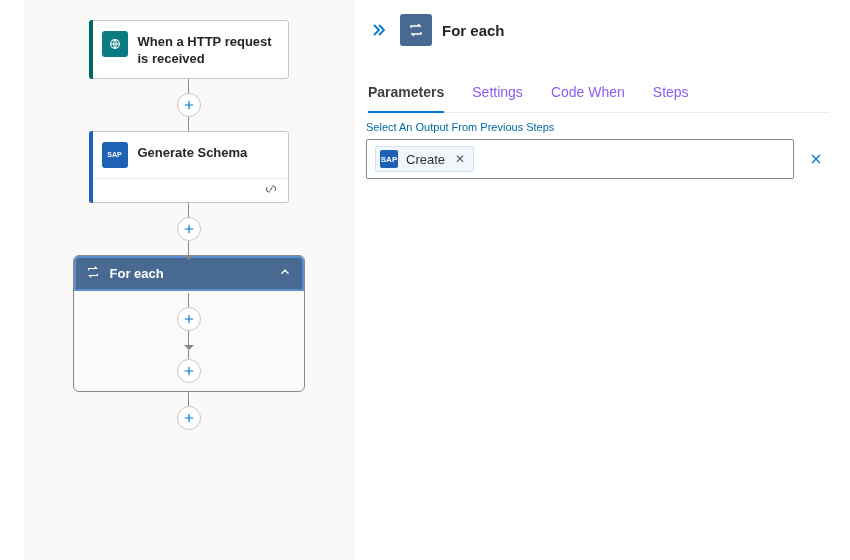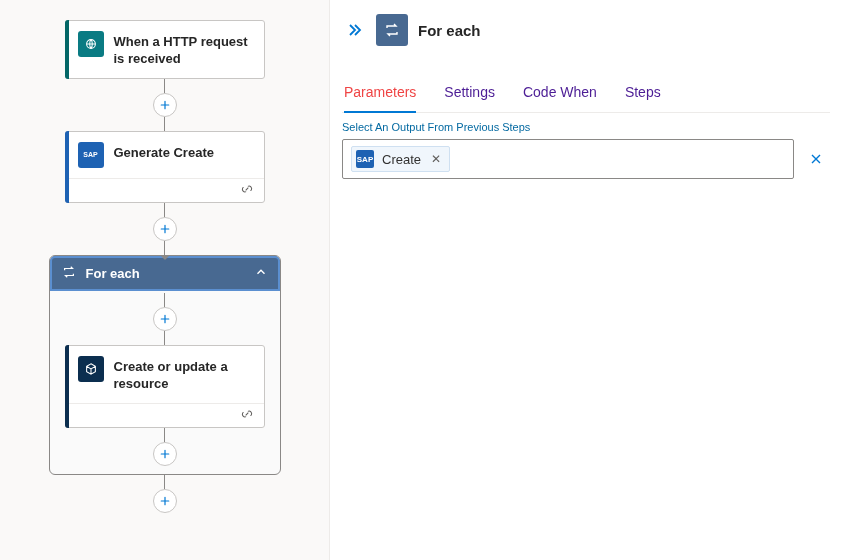--- a/index.html
+++ b/index.html
@@ -6,21 +6,21 @@
   body {
     margin: 0;
     font-family: "Segoe UI", -apple-system, Arial, sans-serif;
     font-size: 14px;
     color: #262626;
     width: 850px;
     height: 560px;
     overflow: hidden;
     background: #fff;
   }
-  .root { display: flex; width: 100%; height: 100%; }
+  .root { display: flex; width: 100%; height: 100%; padding-left: 24px; }
 
   
   .canvas {
     width: 330px;
     background: #faf9f8;
     position: relative;
     overflow: hidden;
     border-right: 1px solid #edebe9;
   }
   .flow { position: relative; width: 100%; }
@@ -152,27 +152,27 @@
   .tabs {
     display: flex;
     gap: 28px;
     border-bottom: 1px solid #edebe9;
     margin-top: 28px;
     padding-left: 2px;
   }
   .tab {
     padding: 10px 0 12px 0;
     font-size: 14px;
-    color: #4c1d95;
+    color: #8b5cf6;
     cursor: pointer;
     position: relative;
   }
   .tab.active {
-    color: #ef4444;
-    font-weight: 400;
+    color: #404040;
+    font-weight: 700;
   }
   .tab.active::after {
     content: "";
     position: absolute;
     left: 0; right: 0; bottom: -1px;
     height: 2px;
     background: #0078d4;
   }
 
   .field-label {
@@ -263,21 +263,21 @@
             </svg>
         </div>
         <div class="conn-line-bot"></div>
         <div class="arrowhead"></div>
       </div>
 
       <div class="step-card">
         <div class="accent-left" style="background:#1e62b3;"></div>
         <div class="step-row">
           <div class="step-icon" style="background:#1e62b3; font-size:7px; font-weight:700;">SAP</div>
-          <div class="step-title">Generate Create</div>
+          <div class="step-title">Generate Schema</div>
         </div>
         <div class="step-footer">
           <span class="link-icon svg-small">
             <svg viewBox="0 0 16 16">
                 <path d="M6.5 9.5l3-3M7 11a3 3 0 01-4-4l1-1M9 5a3 3 0 014 4l-1 1" stroke-width="1.2"></path>
               </svg>
           </span>
         </div>
       </div>
 
@@ -311,38 +311,20 @@
             <div class="conn-line-top"></div>
             <div class="add-btn">
               <svg viewBox="0 0 16 16" width="12" height="12">
                   <path d="M8 3v10M3 8h10" stroke="#0078d4" stroke-width="1.6" stroke-linecap="round"></path>
                 </svg>
             </div>
             <div class="conn-line-bot"></div>
             <div class="arrowhead"></div>
           </div>
 
-          <div class="step-card">
-            <div class="accent-left" style="background:#0b2e4f;"></div>
-            <div class="step-row">
-              <div class="step-icon" style="background:#0b2e4f;">
-                <svg viewBox="0 0 16 16" width="14" height="14" fill="none" stroke="white" stroke-width="1.2">
-                  <path d="M8 2l5 3v6l-5 3-5-3V5l5-3zM3 5l5 3 5-3M8 8v6"></path>
-                </svg>
-              </div>
-              <div class="step-title">Create or update a resource</div>
-            </div>
-            <div class="step-footer">
-              <span class="link-icon svg-small">
-                <svg viewBox="0 0 16 16">
-                    <path d="M6.5 9.5l3-3M7 11a3 3 0 01-4-4l1-1M9 5a3 3 0 014 4l-1 1" stroke-width="1.2"></path>
-                  </svg>
-              </span>
-            </div>
-          </div>
 
           <div class="connector">
             <div class="conn-line-top"></div>
             <div class="add-btn">
               <svg viewBox="0 0 16 16" width="12" height="12">
                   <path d="M8 3v10M3 8h10" stroke="#0078d4" stroke-width="1.6" stroke-linecap="round"></path>
                 </svg>
             </div>
           </div>
         </div>

